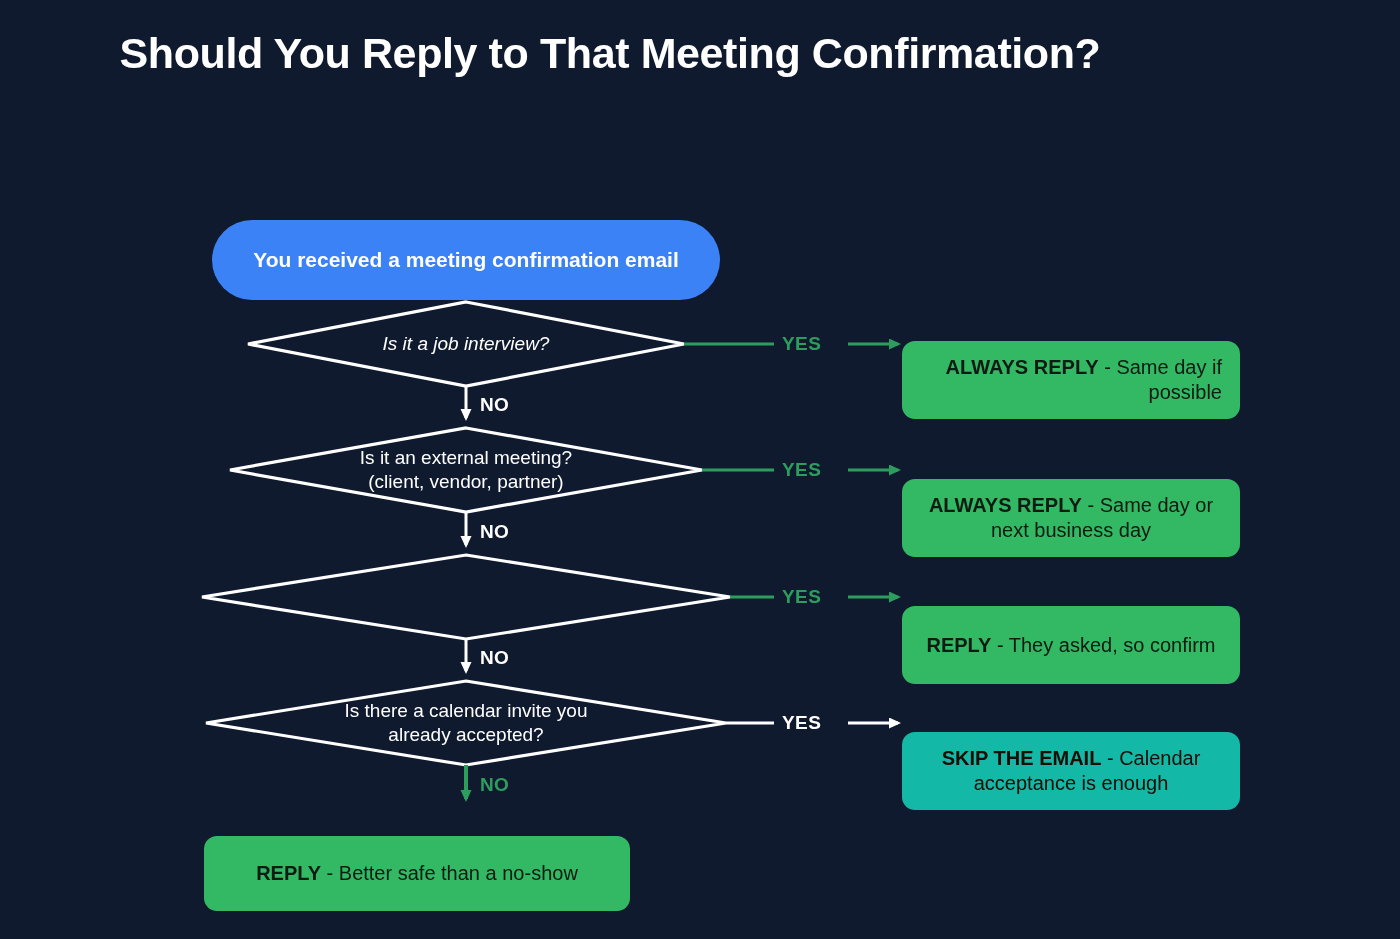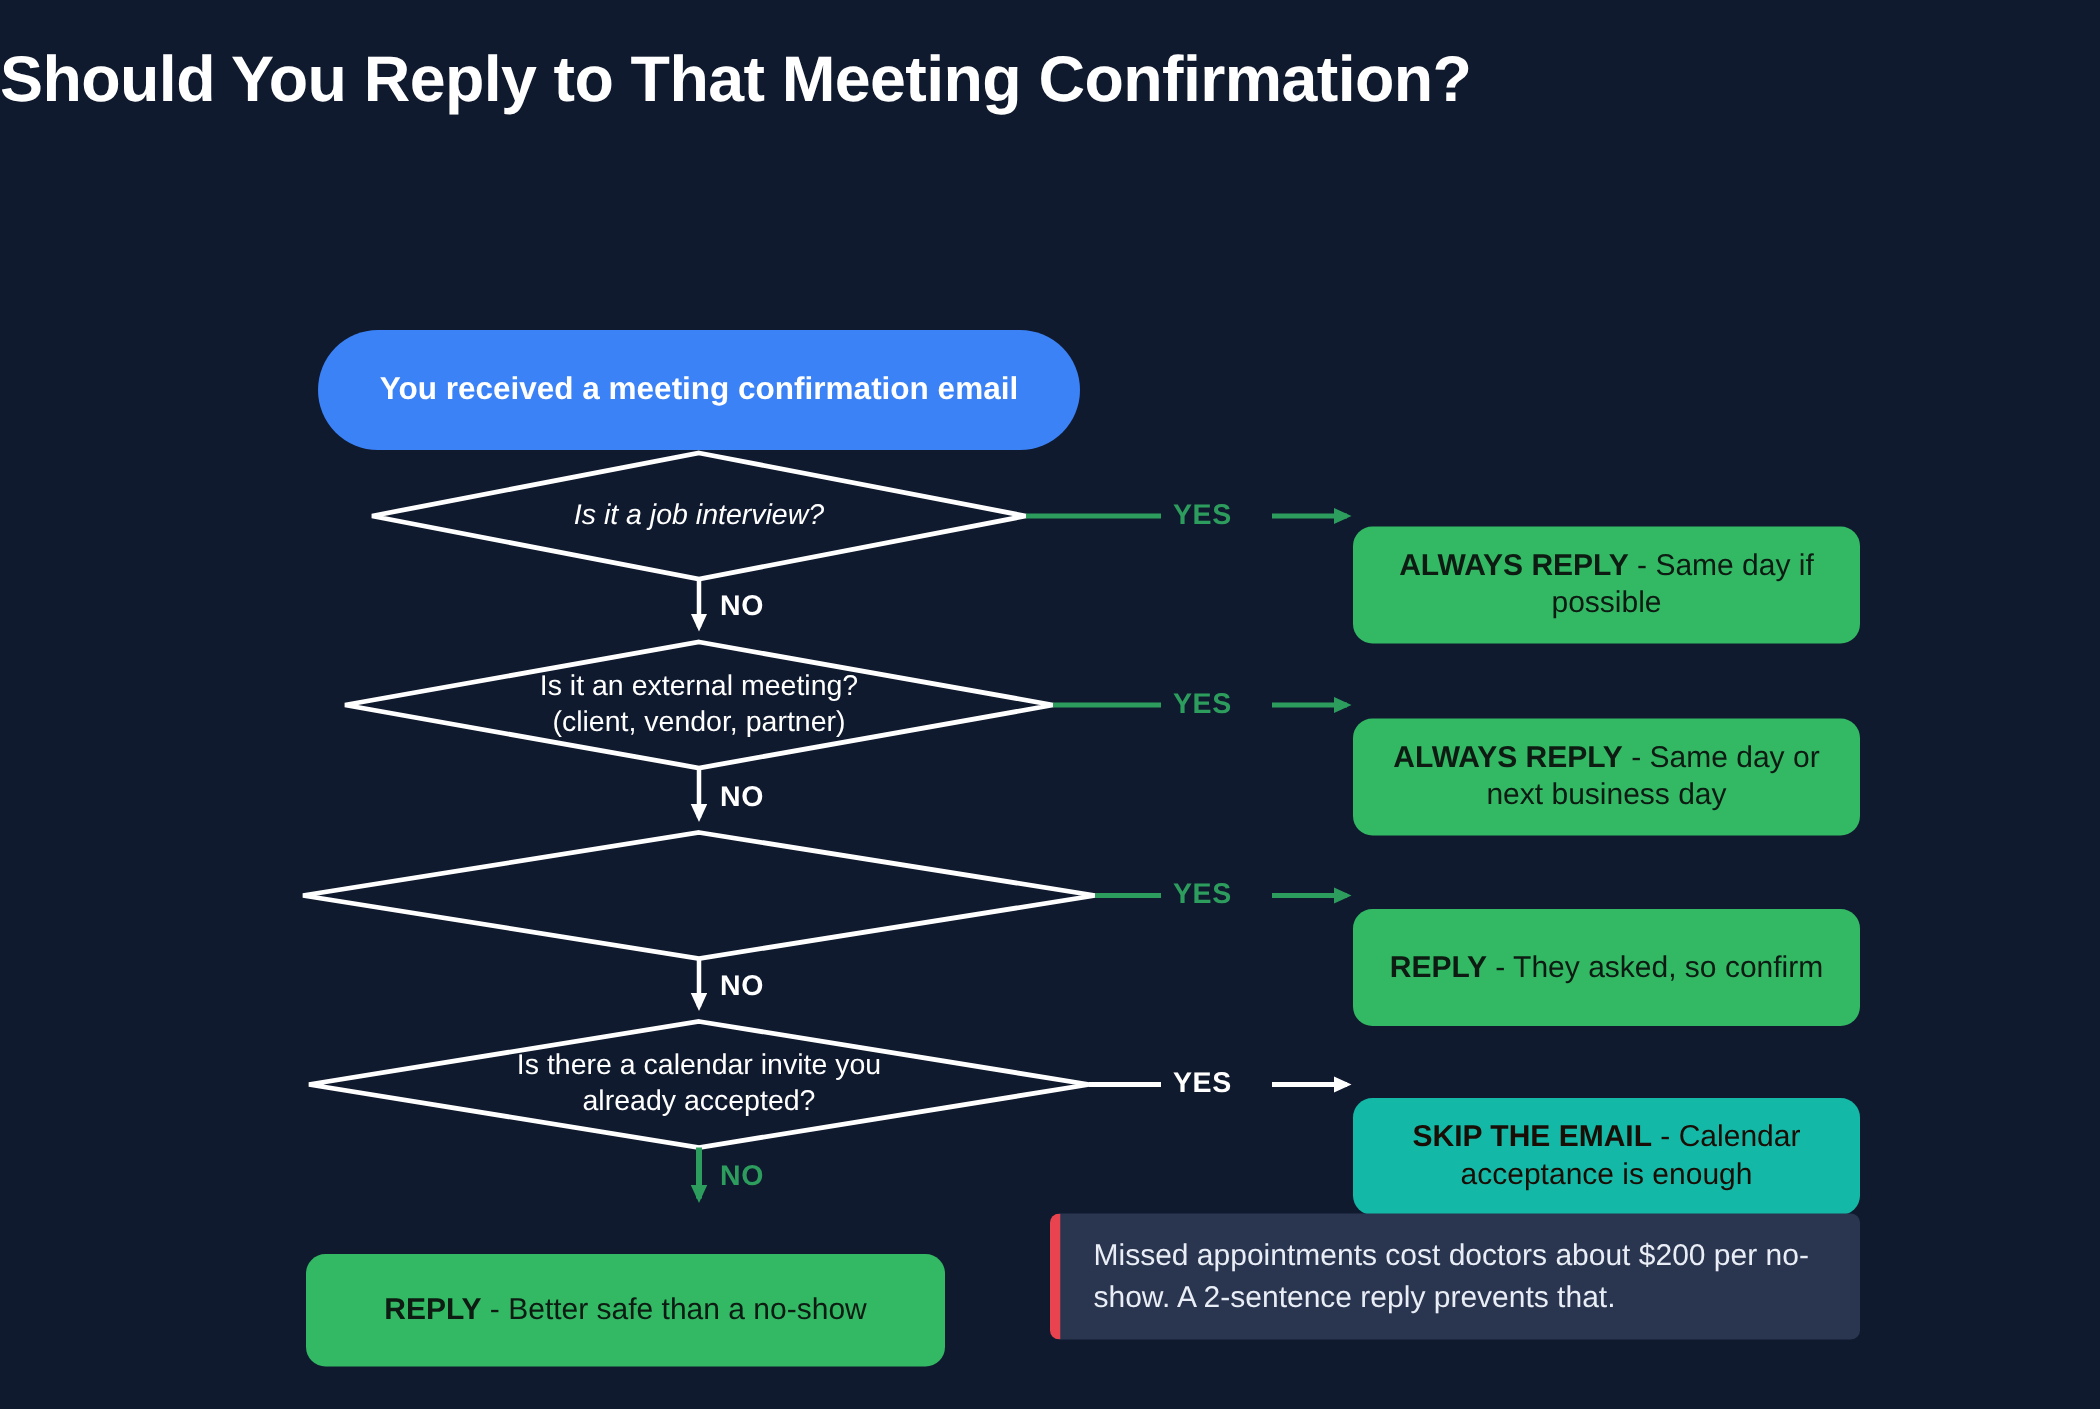--- a/index.html
+++ b/index.html
@@ -18,21 +18,21 @@
     position: relative;
     width: 1400px;
     height: 939px;
   }
 
   
   .page-title {
     position: absolute;
     left: 0; top: 30px;
     width: 1220px;
-    text-align: left;
+    text-align: center;
     color: #ffffff;
     font-size: 43px;
     font-weight: bold;
     letter-spacing: -0.4px;
     line-height: 1.1;
   }
   .page-subtitle {
     position: absolute;
     left: 0; top: 104px;
     width: 1400px;
@@ -179,21 +179,21 @@
   <div class="edge-label green" style="left:782px; top:333px;">YES</div>
   <div class="edge-label green" style="left:782px; top:459px;">YES</div>
   <div class="edge-label green" style="left:782px; top:586px;">YES</div>
   <div class="edge-label white" style="left:782px; top:712px;">YES</div>
 
   <div class="edge-label white" style="left:480px; top:394px;">NO</div>
   <div class="edge-label white" style="left:480px; top:521px;">NO</div>
   <div class="edge-label white" style="left:480px; top:647px;">NO</div>
   <div class="edge-label green" style="left:480px; top:774px;">NO</div>
 
-  <div class="node node-result green" style="left:902px; top:303px; width:338px; height:78px;">
+  <div class="node node-result green" style="left:902px; top:293px; width:338px; height:78px;text-align:right;">
     <span>
       <span class="lead">ALWAYS REPLY</span><span> - Same day if possible</span>
     </span>
   </div>
 
   <div class="node node-result green" style="left:902px; top:431px; width:338px; height:78px;">
     <span>
       <span class="lead">ALWAYS REPLY</span><span> - Same day or next business day</span>
     </span>
   </div>
@@ -209,17 +209,14 @@
       <span class="lead">SKIP THE EMAIL</span><span> - Calendar acceptance is enough</span>
     </span>
   </div>
 
   <div class="node node-result green" style="left:204px; top:788px; width:426px; height:75px;align-items:center;">
     <span>
       <span class="lead">REPLY</span><span> - Better safe than a no-show</span>
     </span>
   </div>
 
-  <div class="callout" style="left:700px; top:809px; width:540px; height:84px;">
-    <div class="callout-text">Missed appointments cost doctors about $200 per no-show. A 2-sentence reply prevents that.</div>
-  </div>
 
 </div>
 
 </body></html>

